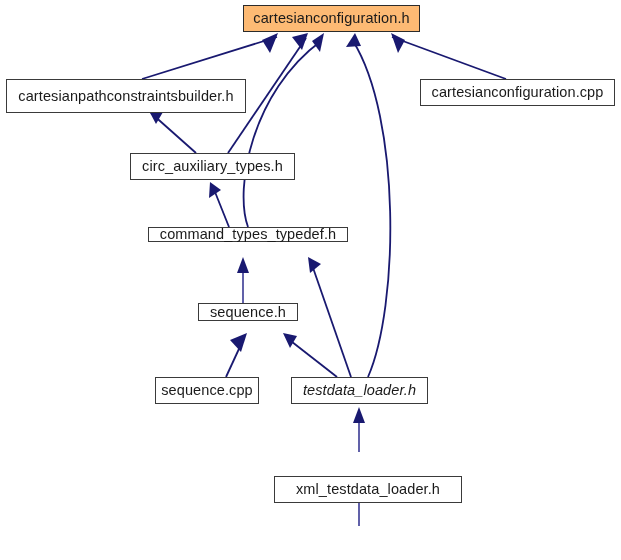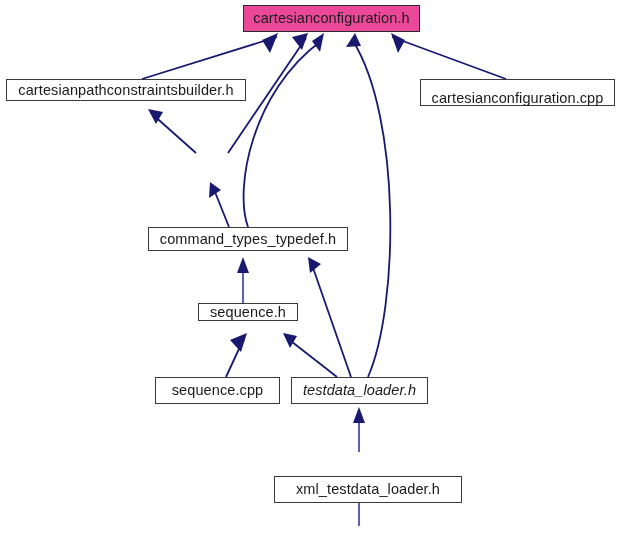--- a/index.html
+++ b/index.html
@@ -31,21 +31,21 @@
     font-size: 14.5px;
     line-height: 1;
     display: flex;
     align-items: center;
     justify-content: center;
     white-space: nowrap;
     letter-spacing: 0.1px;
     z-index: 5;
   }
   .node.root {
-    background: #ec4899;
+    background: #fdba74;
     border-color: #2b2b2b;
   }
   .node-label {
     display: block;
     pointer-events: none;
   }
 </style>
 </head>
 <body>
 
@@ -94,38 +94,41 @@
       <polygon points="247,333 230,340 241,352"></polygon>
       <polygon points="359,407 353,423 365,423"></polygon>
       <polygon points="359,482 353,498 365,498"></polygon>
     </g>
   </svg>
 
   <div class="node root" style="left:243px; top:5px; width:177px; height:27px;">
     <span class="node-label">cartesianconfiguration.h</span>
   </div>
 
-  <div class="node" style="left:6px; top:79px; width:240px; height:22px;">
+  <div class="node" style="left:6px; top:79px; width:240px; height:34px;">
     <span class="node-label">cartesianpathconstraintsbuilder.h</span>
   </div>
 
-  <div class="node" style="left:420px; top:79px; width:195px; height:27px;align-items:flex-end;">
+  <div class="node" style="left:420px; top:79px; width:195px; height:27px;">
     <span class="node-label">cartesianconfiguration.cpp</span>
   </div>
 
+  <div class="node" style="left:130px; top:153px; width:165px; height:27px;">
+    <span class="node-label">circ_auxiliary_types.h</span>
+  </div>
 
-  <div class="node" style="left:148px; top:227px; width:200px; height:24px;">
+  <div class="node" style="left:148px; top:227px; width:200px; height:15px;">
     <span class="node-label">command_types_typedef.h</span>
   </div>
 
   <div class="node" style="left:198px; top:303px; width:100px; height:18px;">
     <span class="node-label">sequence.h</span>
   </div>
 
-  <div class="node" style="left:155px; top:377px; width:125px; height:27px;">
+  <div class="node" style="left:155px; top:377px; width:104px; height:27px;">
     <span class="node-label">sequence.cpp</span>
   </div>
 
   <div class="node" style="left:291px; top:377px; width:137px; height:27px;font-style:italic;">
     <span class="node-label">testdata_loader.h</span>
   </div>
 
   <div class="node" style="left:274px; top:452px; width:188px; height:27px;margin-top:24px;">
     <span class="node-label">xml_testdata_loader.h</span>
   </div>

